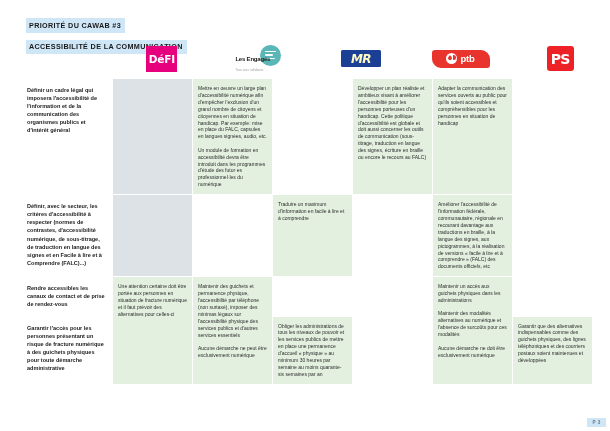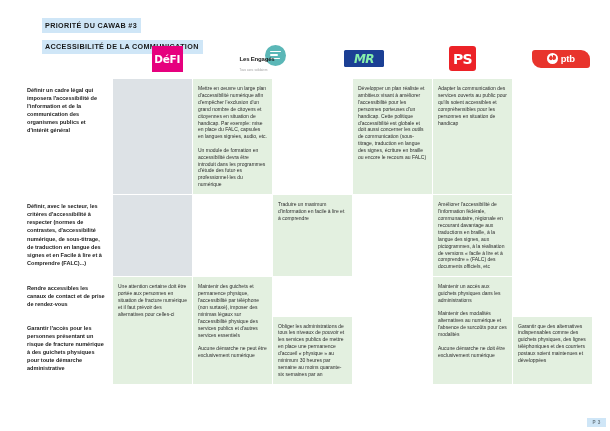--- a/index.html
+++ b/index.html
@@ -16,28 +16,27 @@
   .hdr-line {
     display:inline-block;
     background:#cfe6f7;
     color:#1a1a1a;
     font-weight:bold;
     font-size:7.2px;
     letter-spacing:0.35px;
     padding:2.6px 4px 2.6px 3px;
     white-space:nowrap;
     margin-bottom:2.5px;
-    margin-left:16px;
   }
   .hdr-line2 { font-size:7.2px; }
 
   
   .logo-row {
     position:absolute; left:0; top:42px; width:610px; height:33px;
-    display:flex; align-items:center;padding-left:6px;
+    display:flex; align-items:center;
   }
   .logo-spacer { width:112px; flex:0 0 112px; }
   .logo-cell { flex:1 1 0; display:flex; align-items:center; justify-content:center; height:33px; }
 
   .logo-defi {
     background:#e6007e; color:#ffffff;
     width:31px; height:26px;
     display:flex; align-items:center; justify-content:center;
     font-weight:bold; font-size:10.5px; letter-spacing:-0.2px;
     font-family:"DejaVu Sans", sans-serif;
@@ -62,21 +61,21 @@
     position:absolute; left:0; top:12px;
     font-size:6px; font-weight:bold; color:#1a1a1a; line-height:5.5px;
     letter-spacing:-0.2px;
   }
   .logo-engages .sub {
     position:absolute; left:0; top:23px;
     font-size:2.9px; color:#9a9a9a; letter-spacing:0.1px;
   }
 
   .logo-mr {
-    background:#1b3f94; color:#86efac; width:40px; height:17px;
+    background:#1b3f94; color:#fef9c3; width:40px; height:17px;
     display:flex; align-items:center; justify-content:center;
     font-weight:bold; font-size:12px; font-style:italic; letter-spacing:-0.5px;
     border-radius:1.5px;
     font-family:"DejaVu Sans", sans-serif;
   }
   .logo-ps {
     background:#ec2227; color:#ffffff; width:27px; height:25px;
     display:flex; align-items:center; justify-content:center;
     font-weight:bold; font-size:14px; letter-spacing:-0.8px;
     border-radius:3px;
@@ -187,28 +186,28 @@
         <div class="txt">Les Engagés</div>
         <div class="sub">Tous avec solidaires</div>
       </div>
     </div>
 
     <div class="logo-cell">
       <div class="logo-mr">MR</div>
     </div>
 
     <div class="logo-cell">
-      <div class="logo-ps">PS</div>
-    </div>
-
-    <div class="logo-cell">
       <div class="logo-ptb">
         <span class="circ"></span>
         <span class="lbl">ptb</span>
       </div>
+    </div>
+
+    <div class="logo-cell">
+      <div class="logo-ps">PS</div>
     </div>
   </div>
 
   <table class="grid">
     <tbody>
 
       <tr>
         <td class="rowhead">Définir un cadre légal qui imposera l'accessibilité de l'information et de la communication des organismes publics et d'intérêt général</td>
         <td class="cell empty c-defi"></td>
         <td class="cell c-ecolo">

